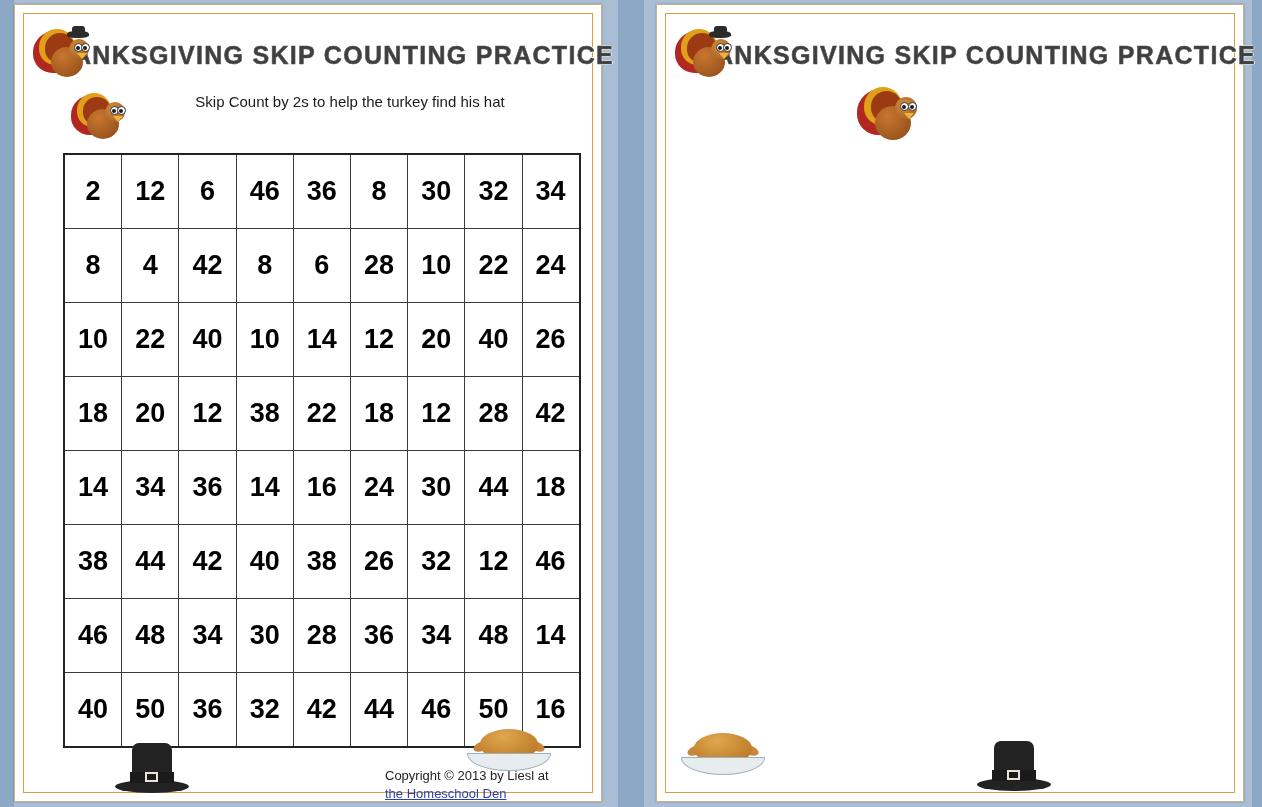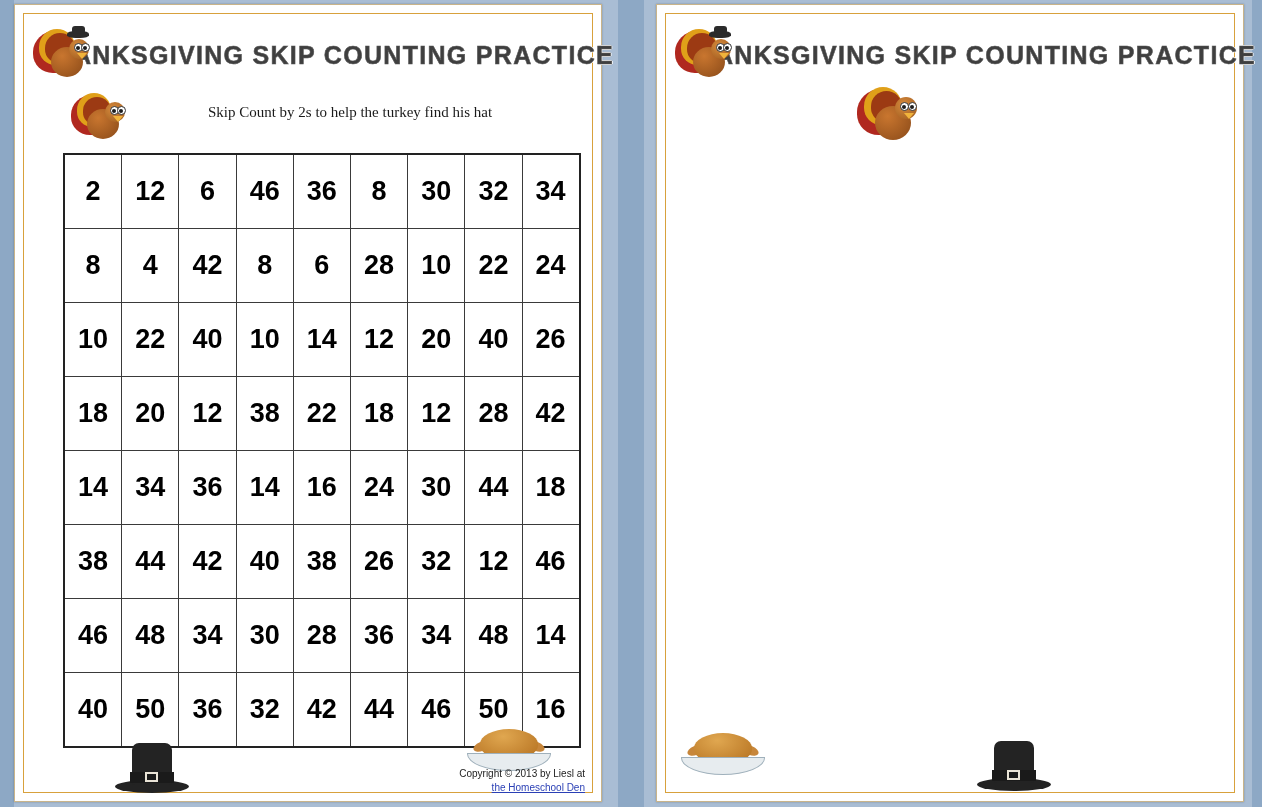--- a/index.html
+++ b/index.html
@@ -76,23 +76,22 @@
   }
   .subtitle {
     position: absolute;
     font-size: 15px;
     color: #1a1a1a;
     text-align: center;
     line-height: 1.5;
   }
   #sub-left {
     left: 120px;
-    top: 96px;
+    top: 86px;
     width: 430px;
-    font-family: Liberation Serif, serif;
   }
   #sub-right {
     left: 320px;
     top: 80px;
     width: 240px;
   }
 
   
   .turkey {
     position: relative;
@@ -158,23 +157,23 @@
     width: 488px;
   }
   #grid-left td {
     width: 54.2px;
     height: 71px;
     font-size: 27px;
   }
 
   .copyright {
     position: absolute;
-    font-size: 10px;
+    font-size: 13px;
     color: #222;
-    text-align: right;
+    text-align: left;
     line-height: 1.35;
     font-family: "Liberation Sans", sans-serif;
   }
   .copyright a {
     color: #2a3fb5;
     text-decoration: underline;
   }
   #copy-left { left: 370px; top: 762px; width: 200px; }
 
   

